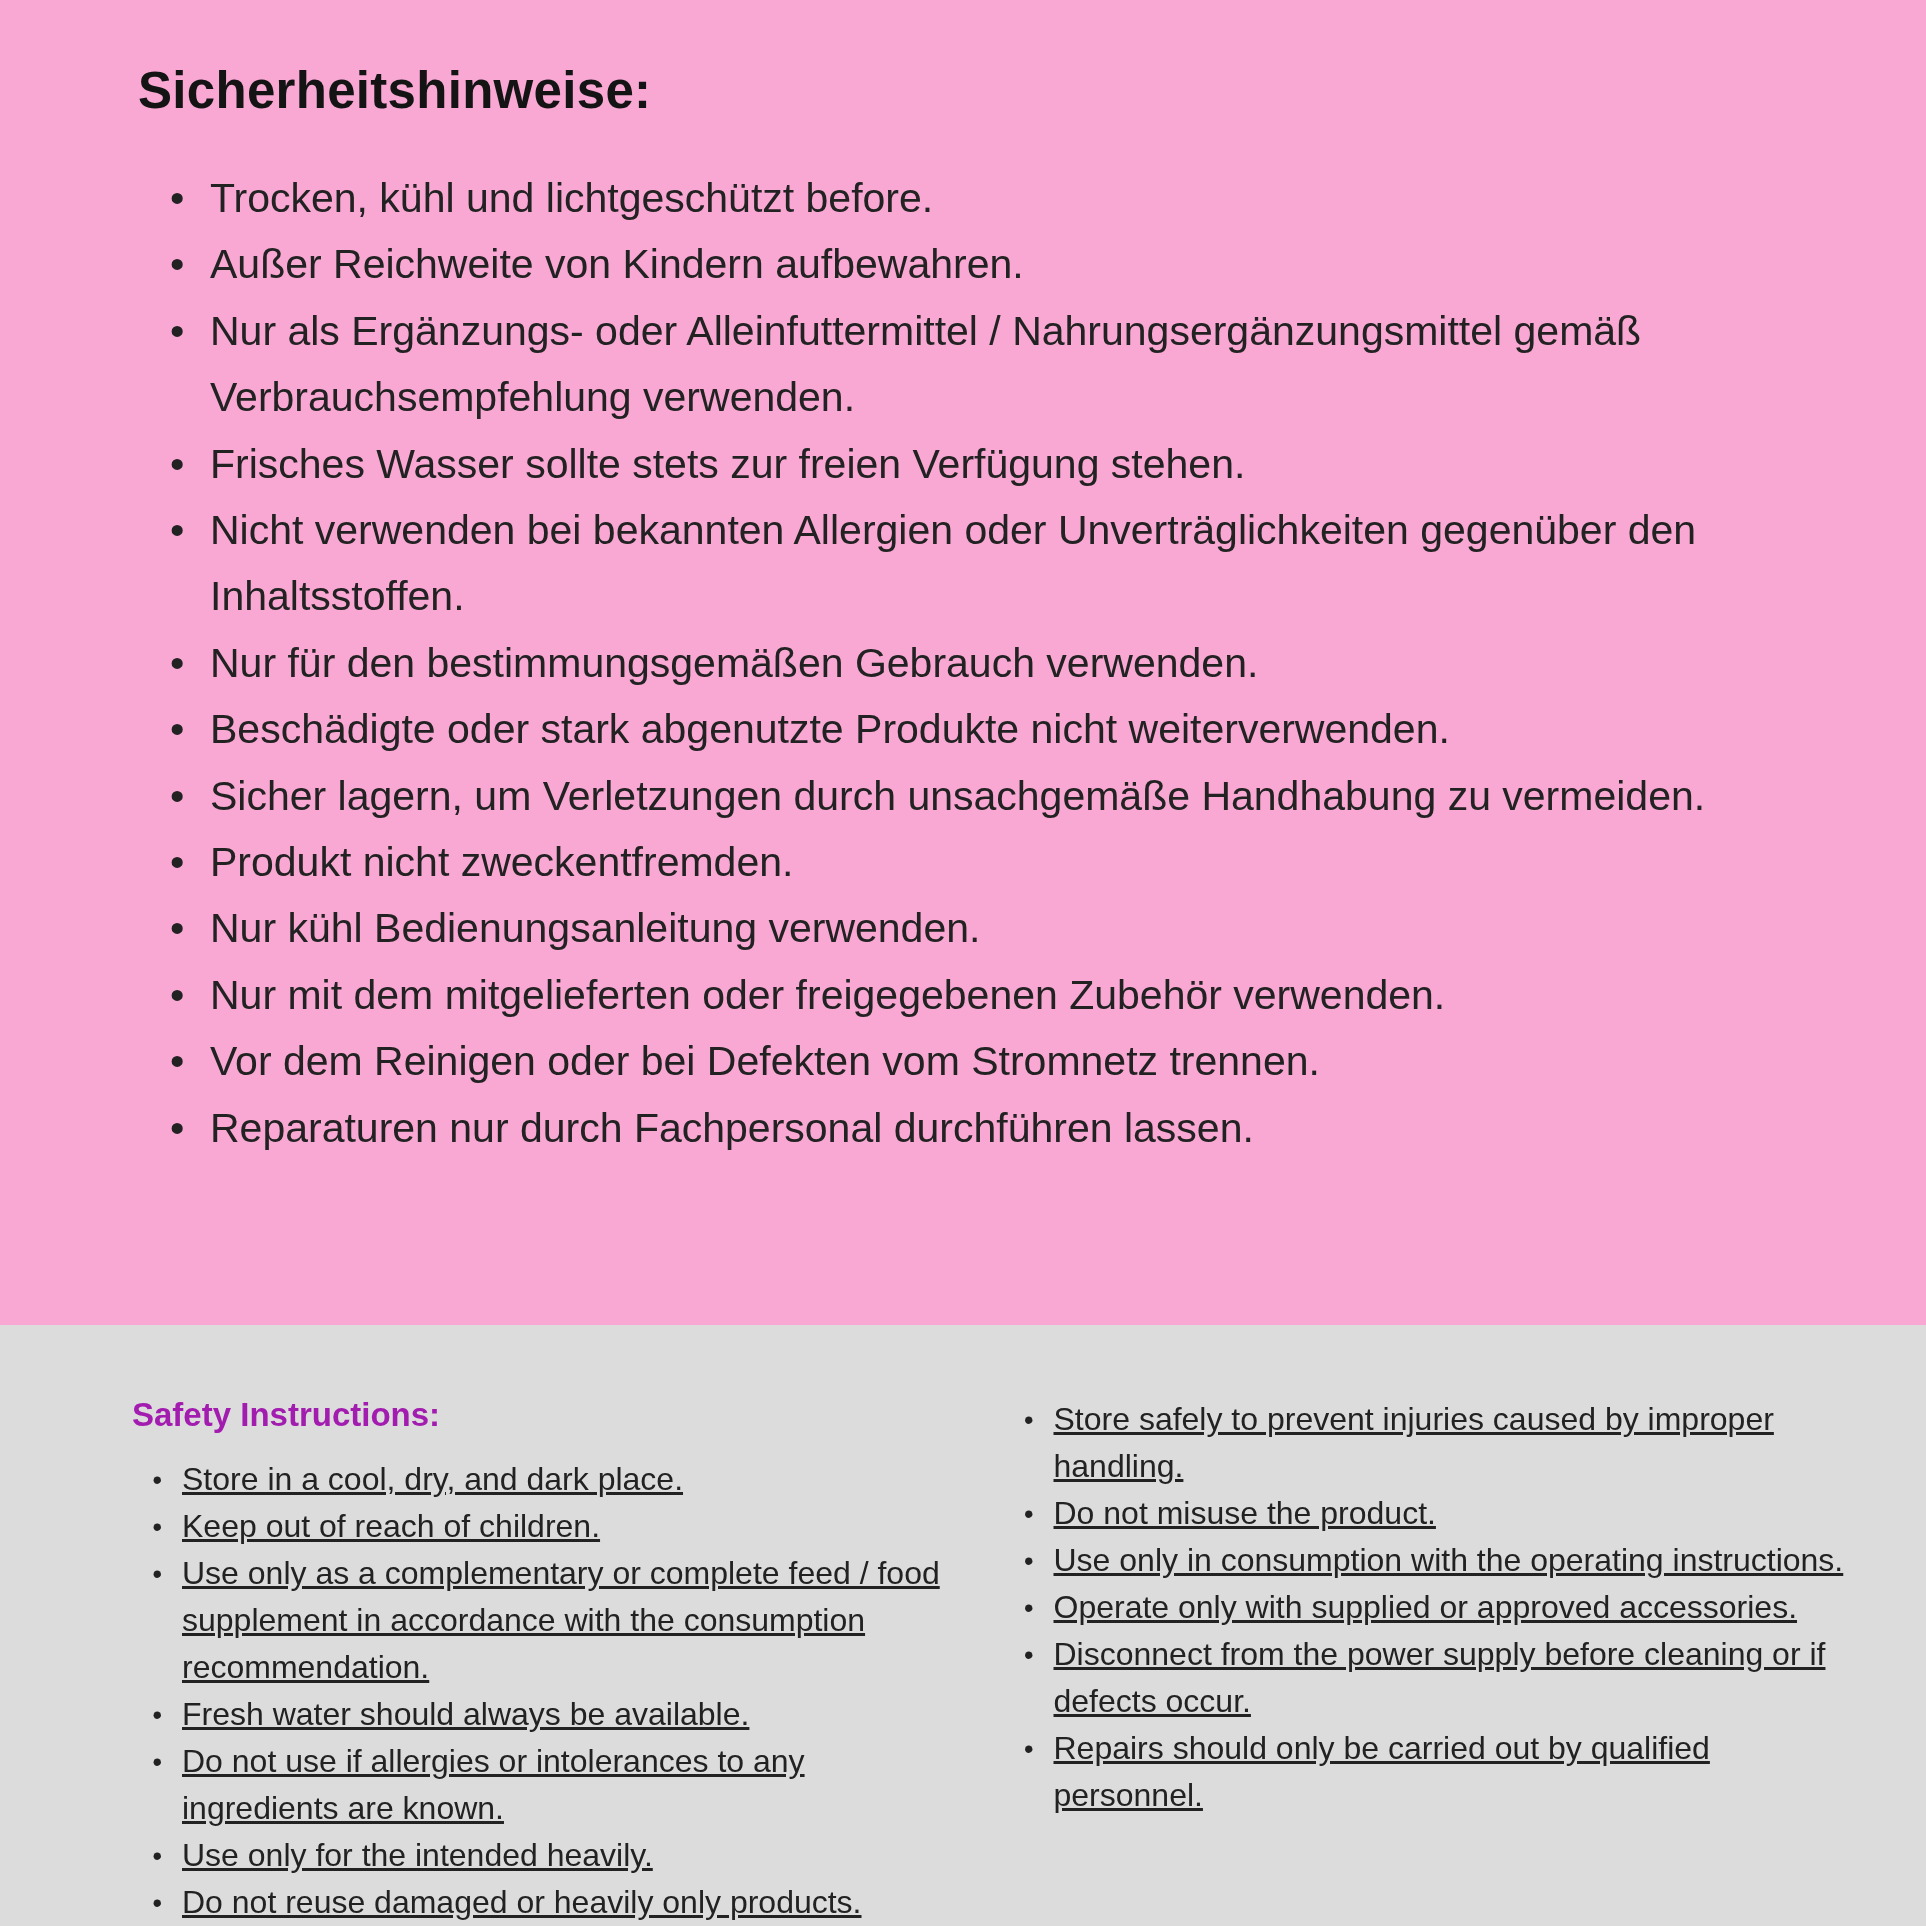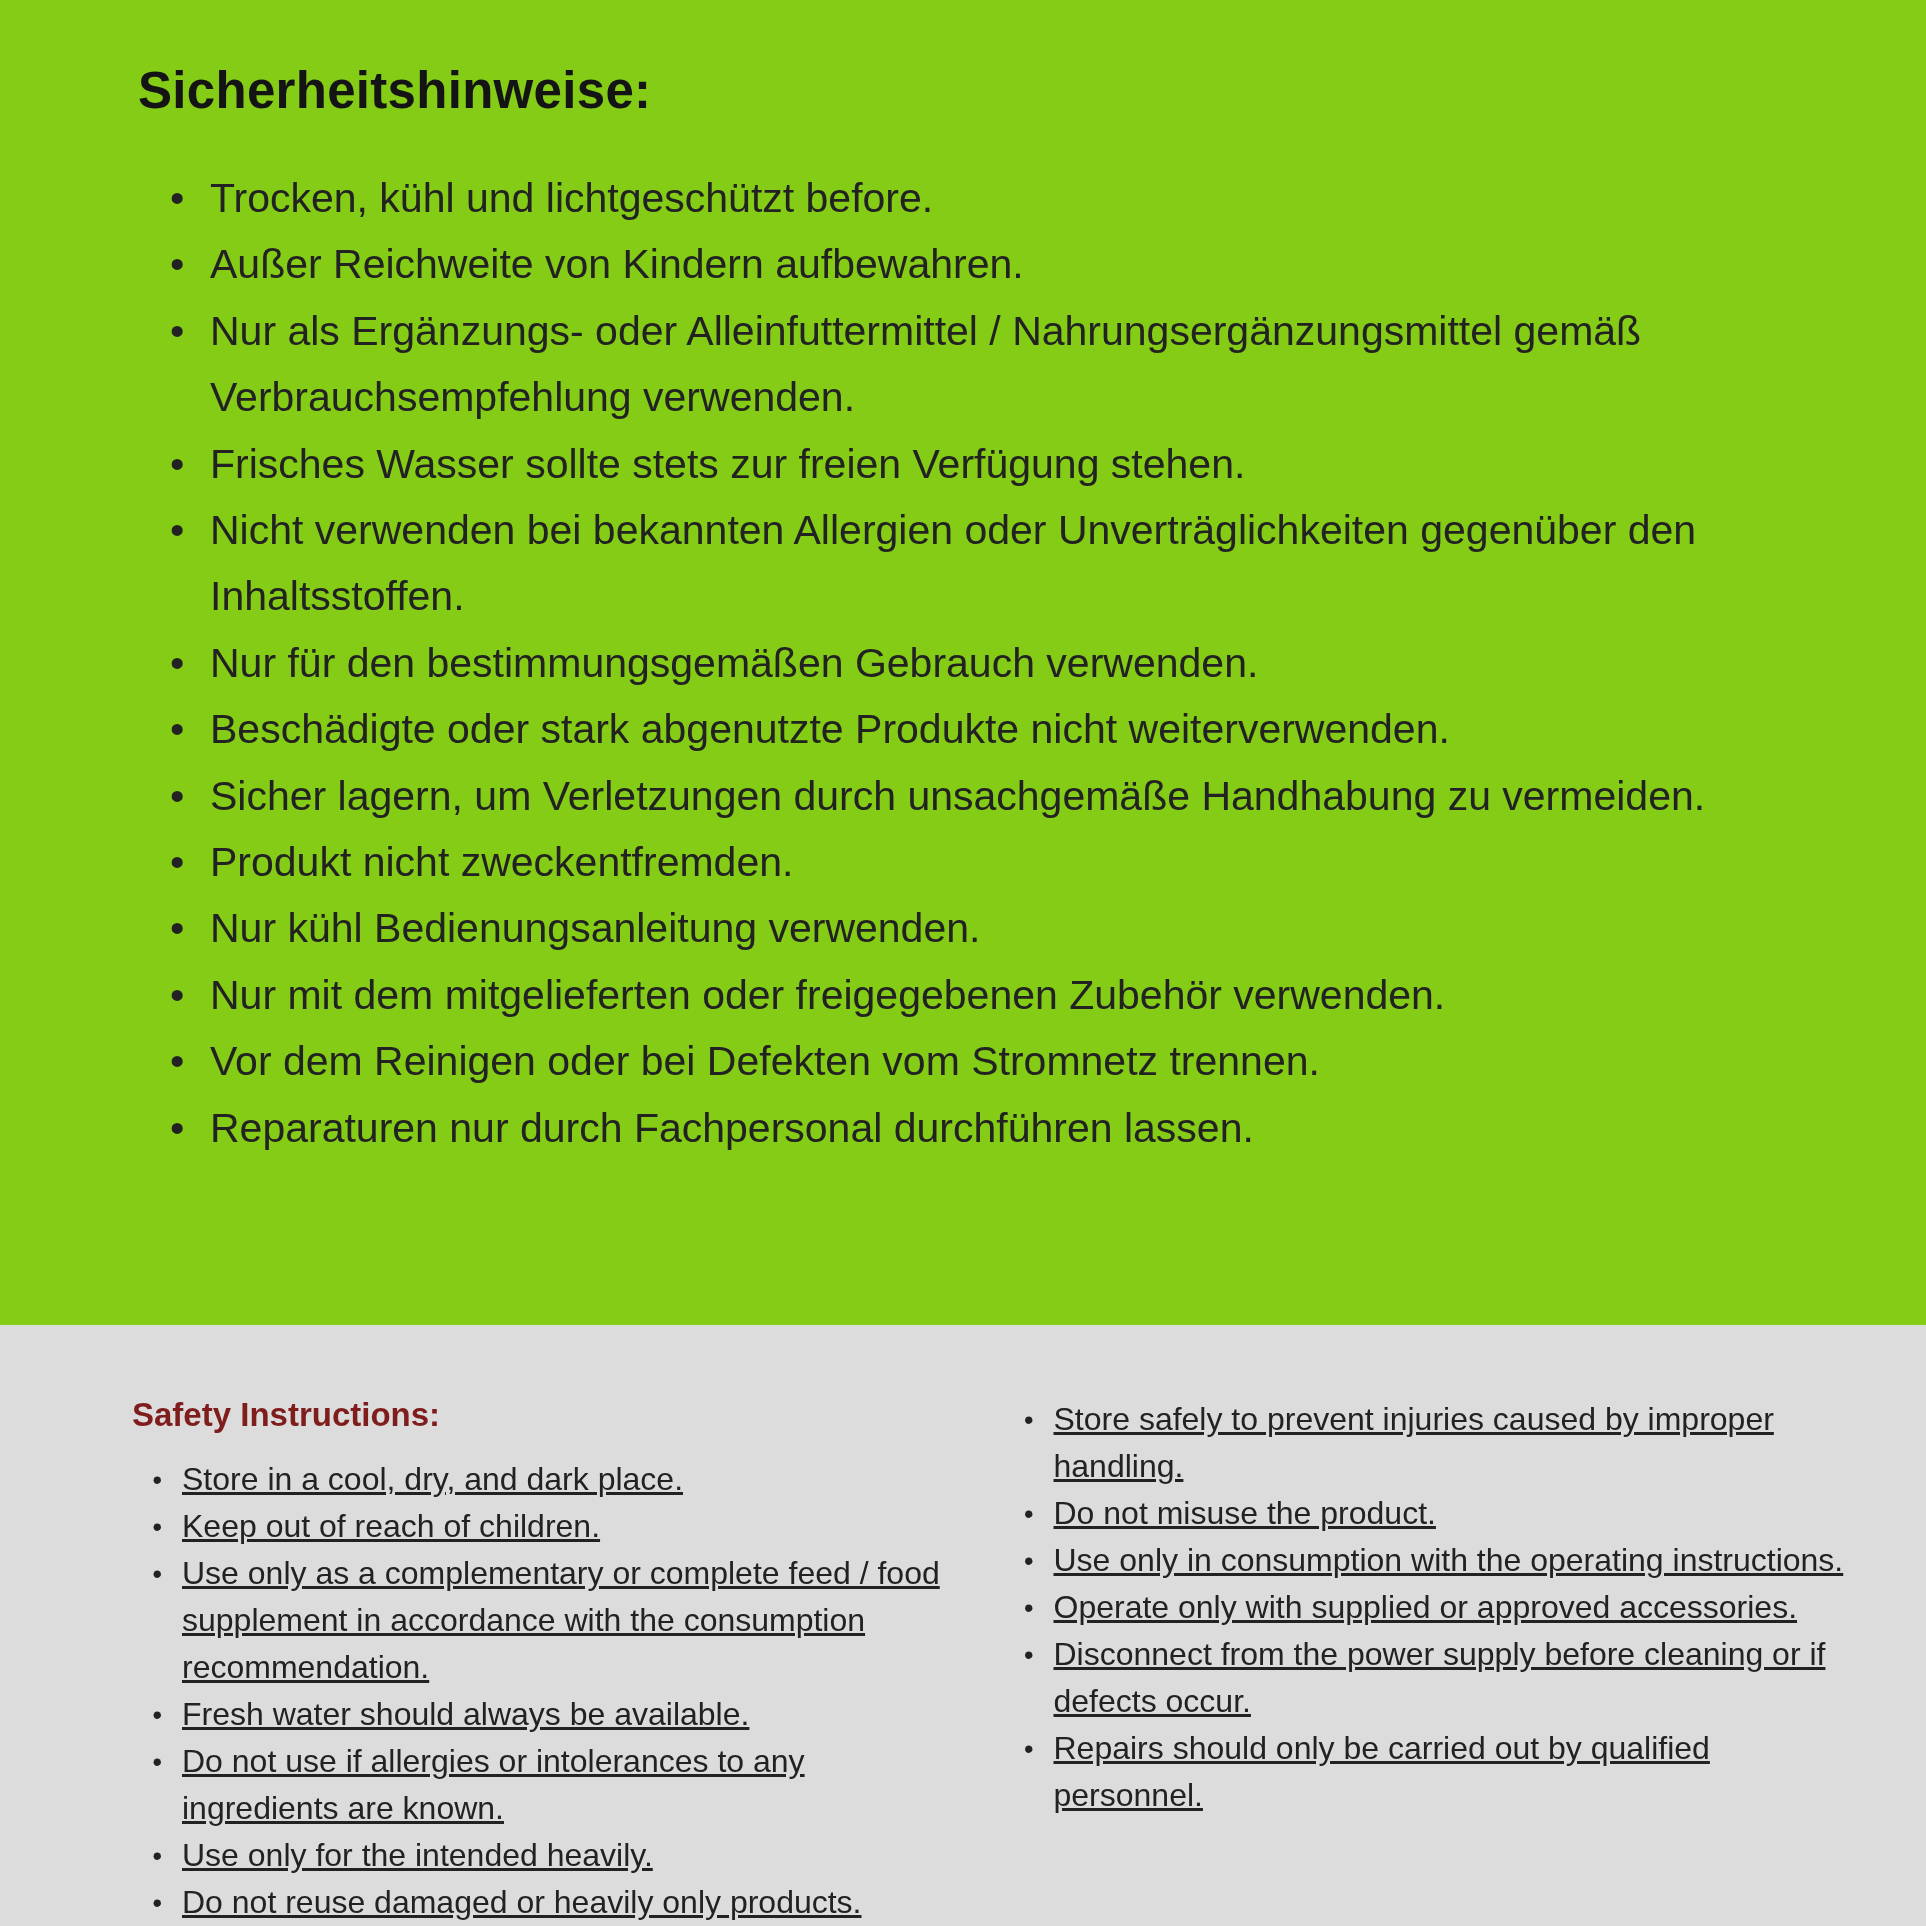--- a/index.html
+++ b/index.html
@@ -19,21 +19,21 @@
     height: 1926px;
     display: flex;
     flex-direction: column;
   }
 
   
   .de-section {
     box-sizing: border-box;
     height: 1539px;
     padding: 61px 83px 2px 138px;
-    background: #84cc16;
+    background: #f9a8d4;
   }
   .de-title {
     margin: 0 0 45px 0;
     font-size: 51px;
     font-weight: 700;
     letter-spacing: 0.3px;
     color: #141414;
   }
   .de-list {
     list-style: none;
@@ -66,21 +66,21 @@
     gap: 61px;
   }
   .en-col {
     flex: 1;
     min-width: 0;
   }
   .en-title {
     margin: 0 0 22px 0;
     font-size: 33px;
     font-weight: 700;
-    color: #7f1d1d;
+    color: #a21caf;
   }
   .en-list {
     list-style: none;
     margin: 0;
     padding: 0 0 0 20.5px;
     font-size: 32px;
     line-height: 1.47;
     color: #222222;
     text-decoration: underline;
   }

